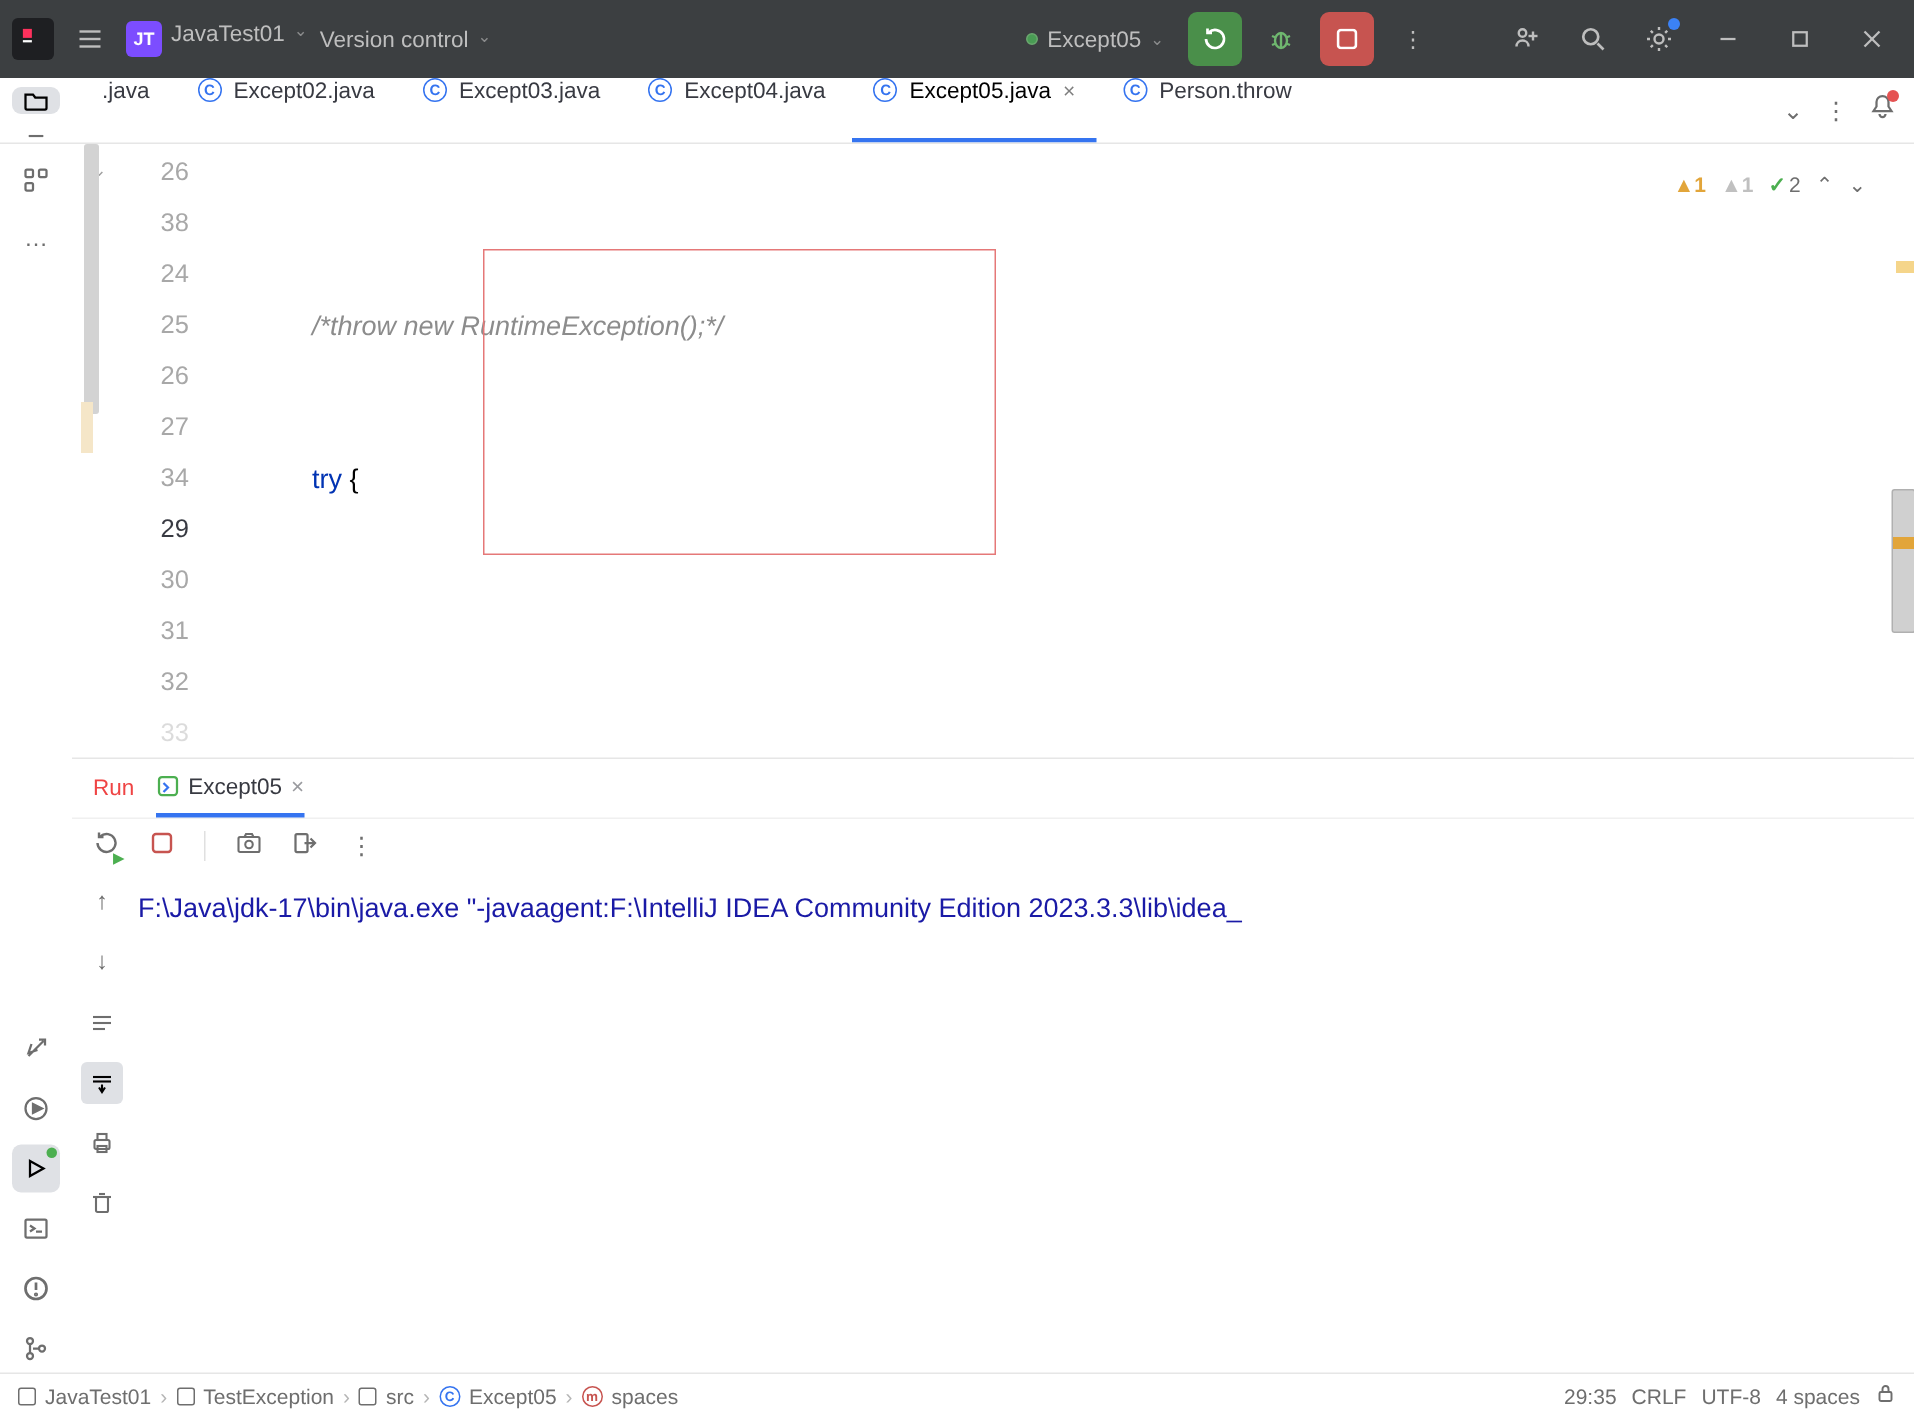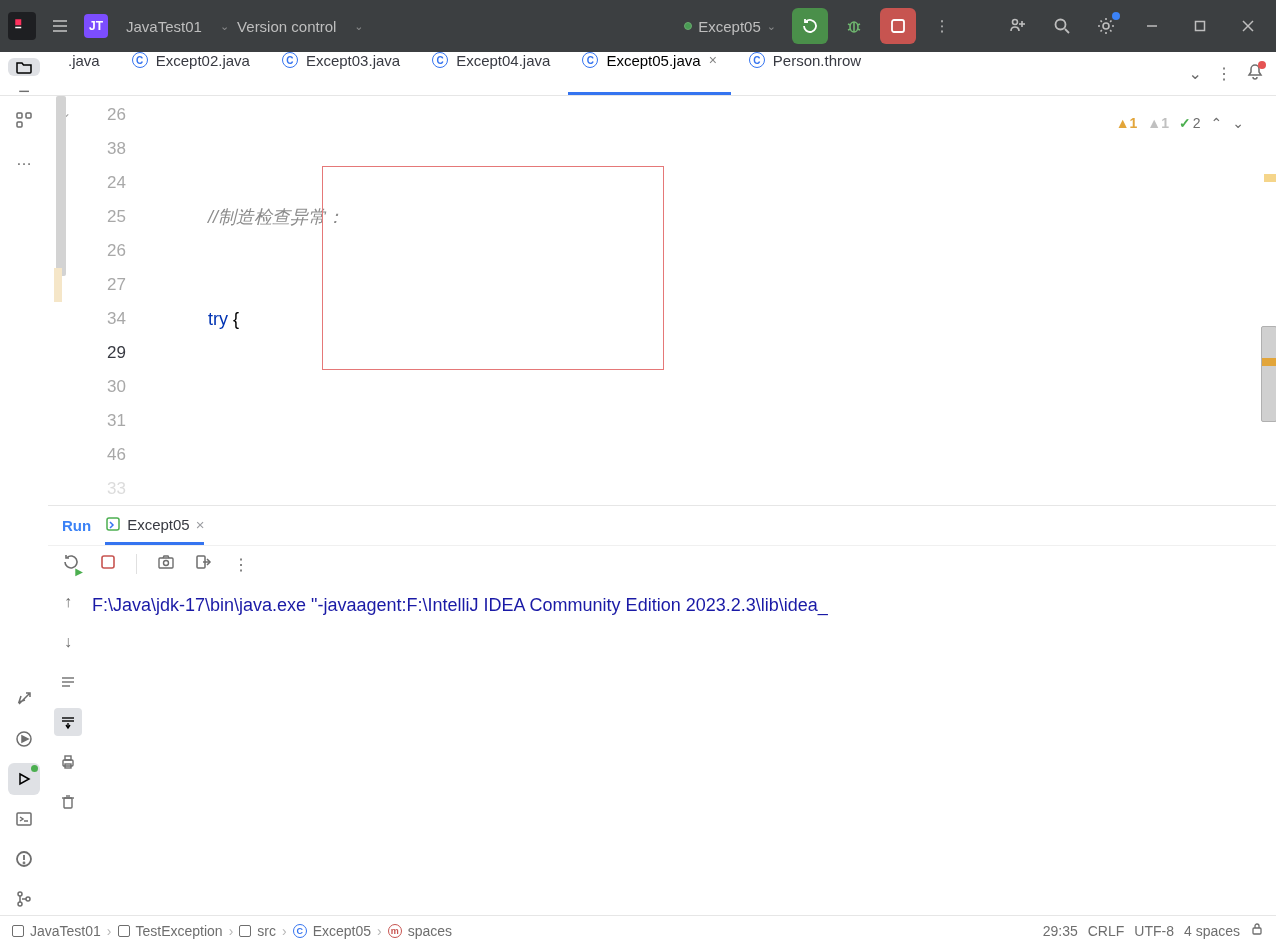--- a/index.html
+++ b/index.html
@@ -2,21 +2,21 @@
 <html><head>
 <meta charset="utf-8">
 <style>
 *{margin:0;padding:0;box-sizing:border-box;font-family:-apple-system,BlinkMacSystemFont,"Segoe UI",sans-serif}
 body{width:1276px;height:945px;background:#fff;display:flex;flex-direction:column;overflow:hidden}
 .titlebar{height:52px;background:#3c3f41;display:flex;align-items:center;padding:0 8px;gap:8px;color:#bebebe;font-size:15px}
 .titlebar .logo{width:28px;height:28px;background:#1e1f22;border-radius:4px;display:flex;align-items:center;justify-content:center}
 .titlebar .logo svg{width:18px;height:18px}
 .titlebar .ham{width:32px;height:32px;display:flex;align-items:center;justify-content:center;cursor:pointer}
 .titlebar .proj-badge{width:24px;height:24px;background:#7c4dff;border-radius:4px;display:flex;align-items:center;justify-content:center;color:#fff;font-size:12px;font-weight:600}
-.titlebar .proj{display:flex;align-items:center;gap:18px;cursor:pointer}
+.titlebar .proj{display:flex;align-items:flex-start;gap:6px;cursor:pointer}
 .titlebar .chev{font-size:11px;opacity:.6}
 .titlebar .spacer{flex:1}
 .titlebar .run-config{display:flex;align-items:center;gap:6px;cursor:pointer;padding:4px 8px}
 .titlebar .run-config .dot{width:8px;height:8px;border-radius:50%;background:#499c54;border:1px solid #6ba86f}
 .titlebar .btn{width:36px;height:36px;display:flex;align-items:center;justify-content:center;border-radius:6px;cursor:pointer}
 .titlebar .btn.run{background:#4a8f4a}
 .titlebar .btn.stop{background:#c75450}
 .titlebar .winbtn{width:40px;height:40px;display:flex;align-items:center;justify-content:center;cursor:pointer}
 .titlebar .ide-icon{position:relative}
 .titlebar .ide-icon .badge{position:absolute;top:4px;right:4px;width:8px;height:8px;background:#3b82f6;border-radius:50%}
@@ -51,21 +51,21 @@
 .redbox{position:absolute;border:1px solid #e57878;pointer-events:none}
 .inspect{position:absolute;top:10px;right:18px;display:flex;align-items:center;gap:10px;font-size:14px;color:#6e6e6e}
 .inspect .warn{color:#e2a53a;font-weight:600}
 .inspect .wwarn{color:#c0c0c0;font-weight:600}
 .inspect .ok{color:#4caf50;font-weight:700}
 .minimap{width:14px;background:#fff;position:relative}
 .minimap .err{position:absolute;width:100%;height:8px;background:#e2a53a}
 .minimap .thumb{position:absolute;width:16px;height:96px;background:#d0d0d0;border:1px solid #b0b0b0;border-radius:2px;right:-1px}
 .run-panel{height:410px;border-top:1px solid #e6e6e6;display:flex;flex-direction:column;background:#fff}
 .run-tabs{height:40px;display:flex;align-items:center;padding:0 14px;gap:14px;border-bottom:1px solid #f0f0f0;font-size:15px}
-.run-tabs .title{font-weight:700;color:#3b82f6}
+.run-tabs .title{font-weight:400;color:#ef4444}
 .run-tabs .runfile{display:flex;align-items:center;gap:6px;color:#383a42;border-bottom:3px solid #3574f0;height:100%}
 .run-tabs .close{opacity:.5;cursor:pointer}
 .run-body{flex:1;display:flex}
 .run-tools{width:40px;display:flex;flex-direction:column;align-items:center;padding-top:6px;gap:12px;color:#6e6e6e}
 .run-tools .btn,.run-tools2 .btn{width:28px;height:28px;display:flex;align-items:center;justify-content:center;cursor:pointer;border-radius:4px}
 .console{flex:1;font-family:'JetBrains Mono',Consolas,monospace;font-size:18px;padding:8px 4px;line-height:30px;overflow:hidden}
 .console .cmd{color:#1a1aa6}
 .statusbar{height:30px;border-top:1px solid #e6e6e6;display:flex;align-items:center;padding:0 12px;font-size:14px;color:#6e6e6e;gap:10px}
 .statusbar .bc{display:flex;align-items:center;gap:6px}
 .statusbar .bc .sep{opacity:.5}
@@ -277,26 +277,26 @@
         <div class="ln">26</div>
         <div class="ln">38</div>
         <div class="ln">24</div>
         <div class="ln">25</div>
         <div class="ln" style="position:relative">26</div>
         <div class="ln" style="position:relative"><div class="gutter-marker" style="top:0"></div><span>27</span></div>
         <div class="ln">34</div>
         <div class="ln" style="color:#383a42;font-weight:500">29</div>
         <div class="ln">30</div>
         <div class="ln">31</div>
-        <div class="ln">46</div>
+        <div class="ln">32</div>
         <div class="ln" style="opacity:.4">33</div>
       </div>
       <div class="code">
         <div class="redbox" style="left:182px;top:70px;width:342px;height:204px"></div>
-        <div class="row"><span>            </span><span class="com">//制造检查异常：</span></div>
+        <div class="row"><span>            </span><span class="com">/*throw new RuntimeException();*/</span></div>
         <div class="row"><span>            </span><span class="kw">try</span><span> {</span></div>
         
         
         
         
         
         
         
         
         
@@ -376,21 +376,21 @@
             </div>
           <div class="btn">
               <svg width="16" height="16" viewBox="0 0 16 16" fill="none" stroke="#6e6e6e" stroke-width="1.4">
                 <rect x="4" y="4" width="8" height="10" rx="1"></rect>
                 <line x1="2" y1="4" x2="14" y2="4"></line>
                 <line x1="6" y1="2" x2="10" y2="2"></line>
               </svg>
             </div>
         </div>
         <div class="console">
-          <div class="cmd">F:\Java\jdk-17\bin\java.exe "-javaagent:F:\IntelliJ IDEA Community Edition 2023.2.3\lib\idea_</div>
+          <div class="cmd">F:\Java\jdk-17\bin\java.exe "-javaagent:F:\IntelliJ IDEA Community Edition 2023.3.3\lib\idea_</div>
         </div>
       </div>
     </div>
   </div>
 </div>
 
 <div class="statusbar">
   <div class="bc">
     <span class="foldericon"></span>
       <span>JavaTest01</span>

